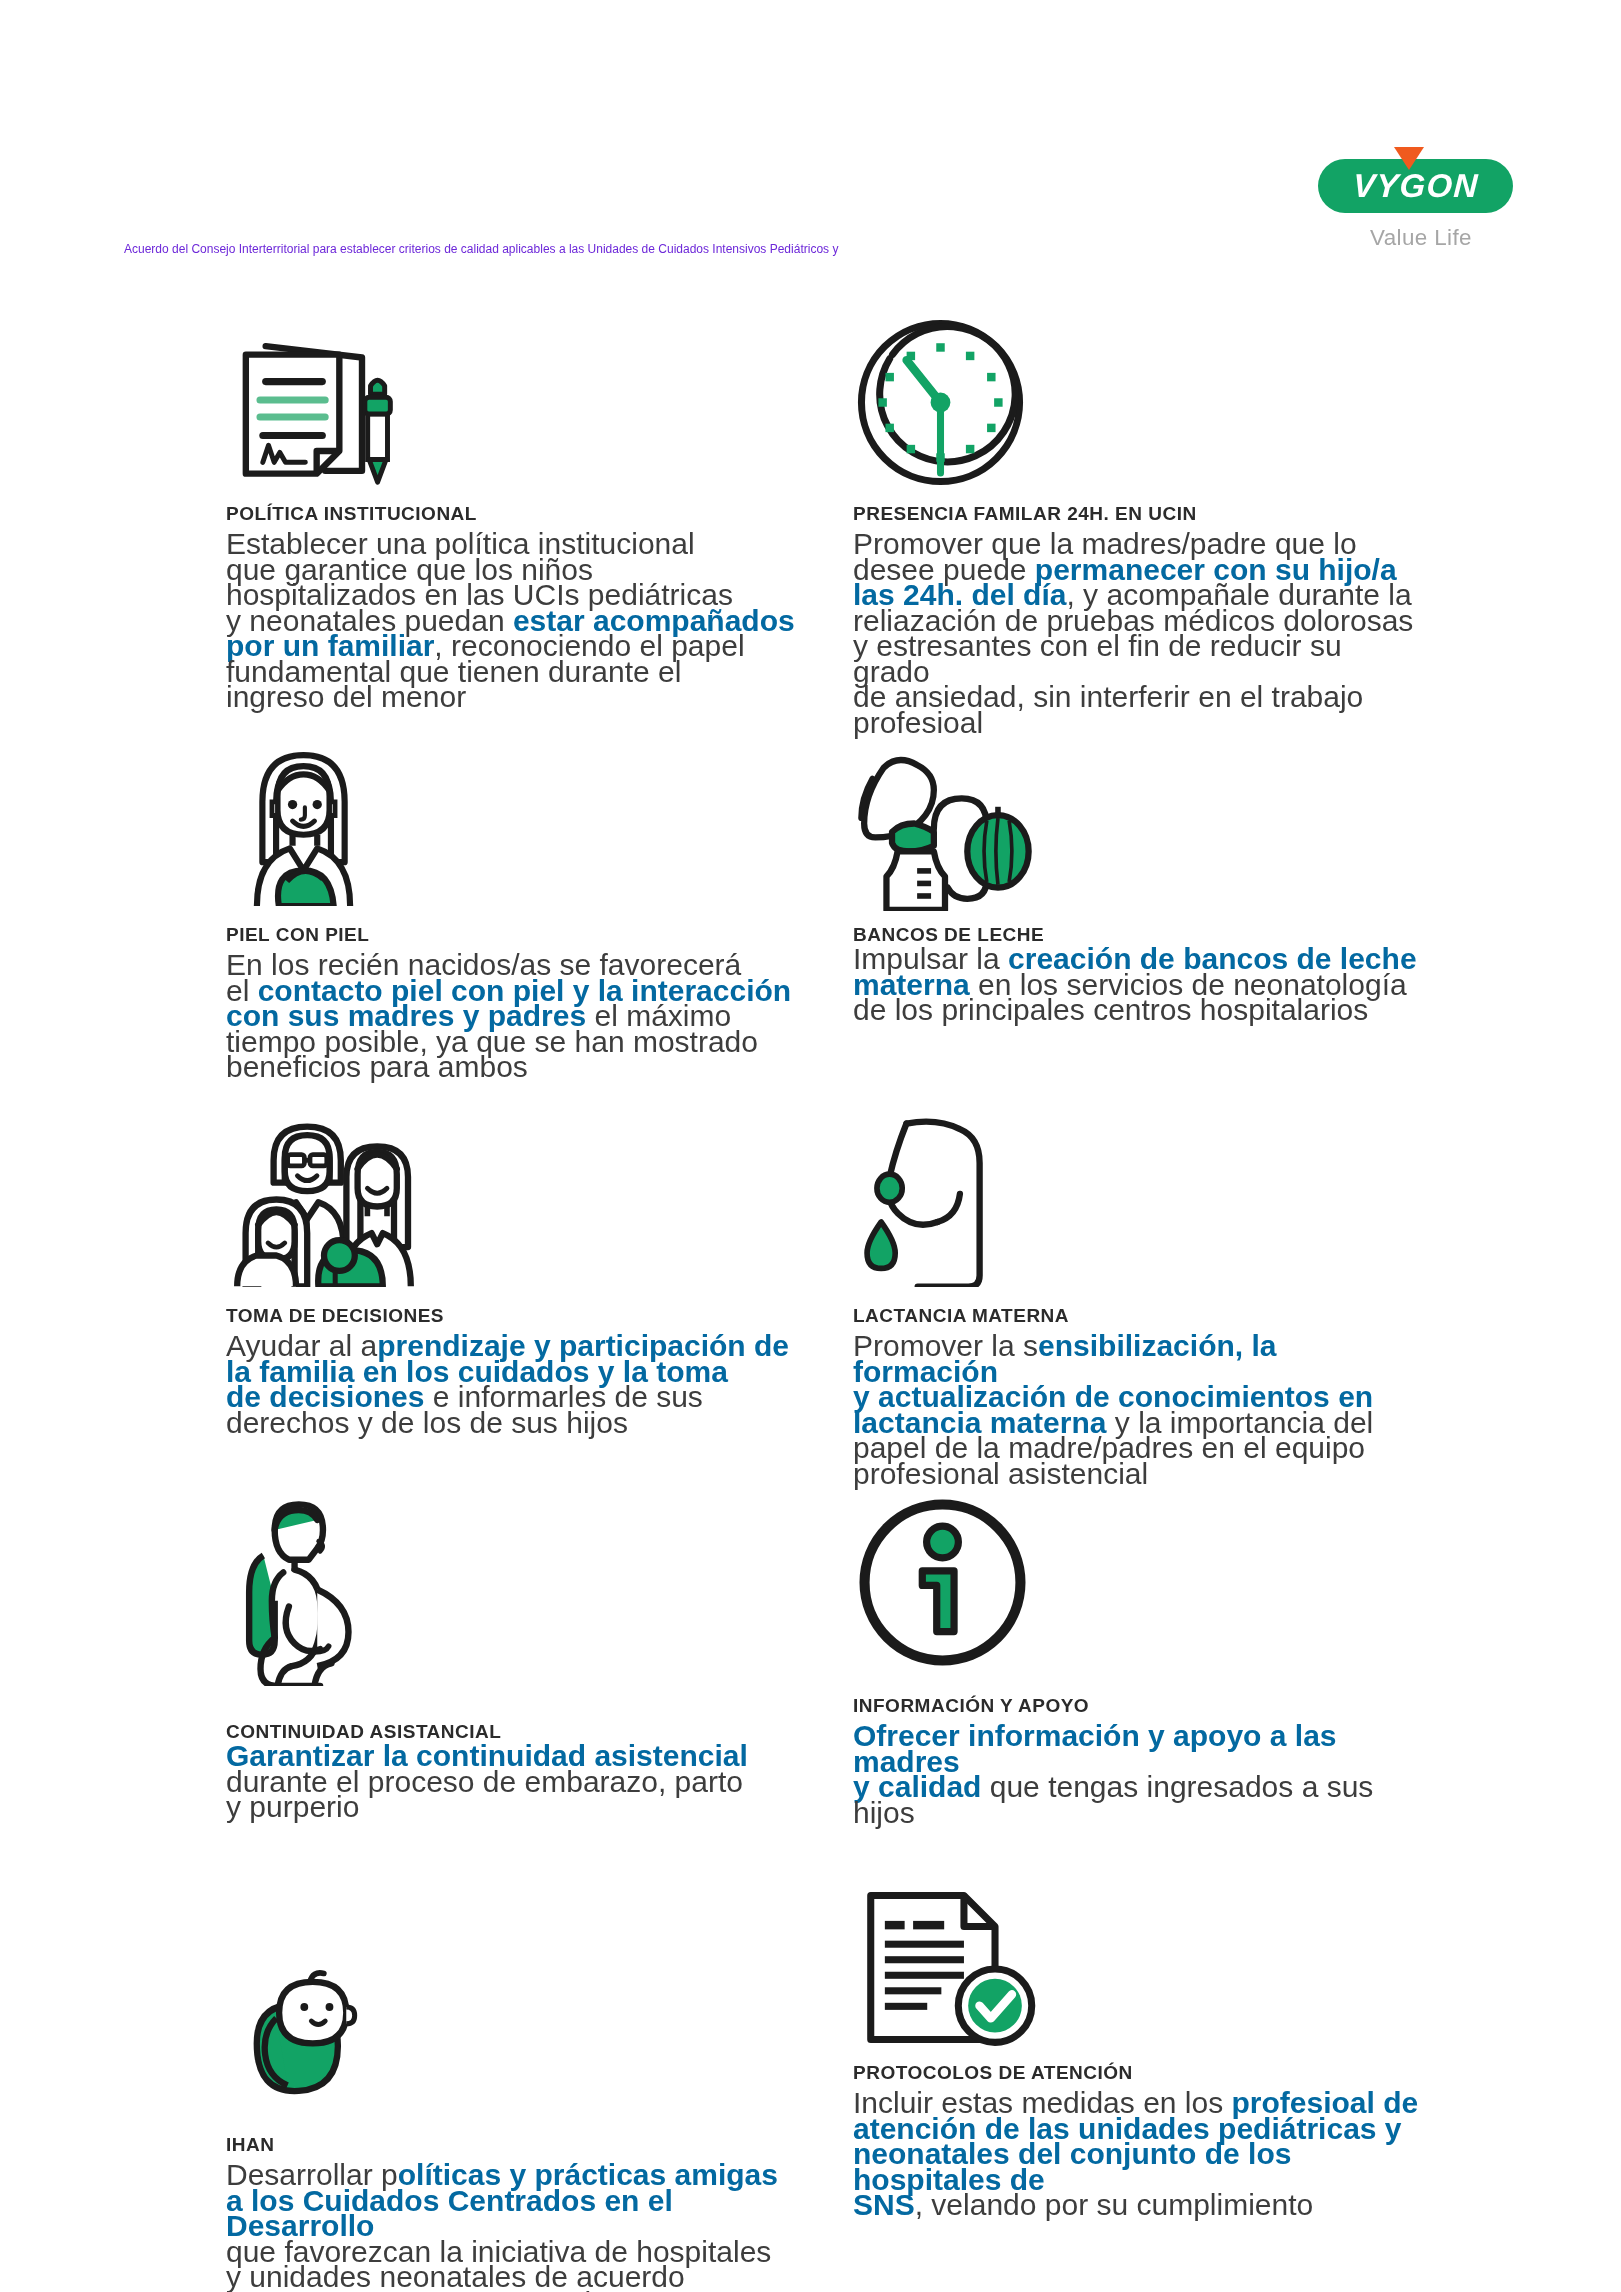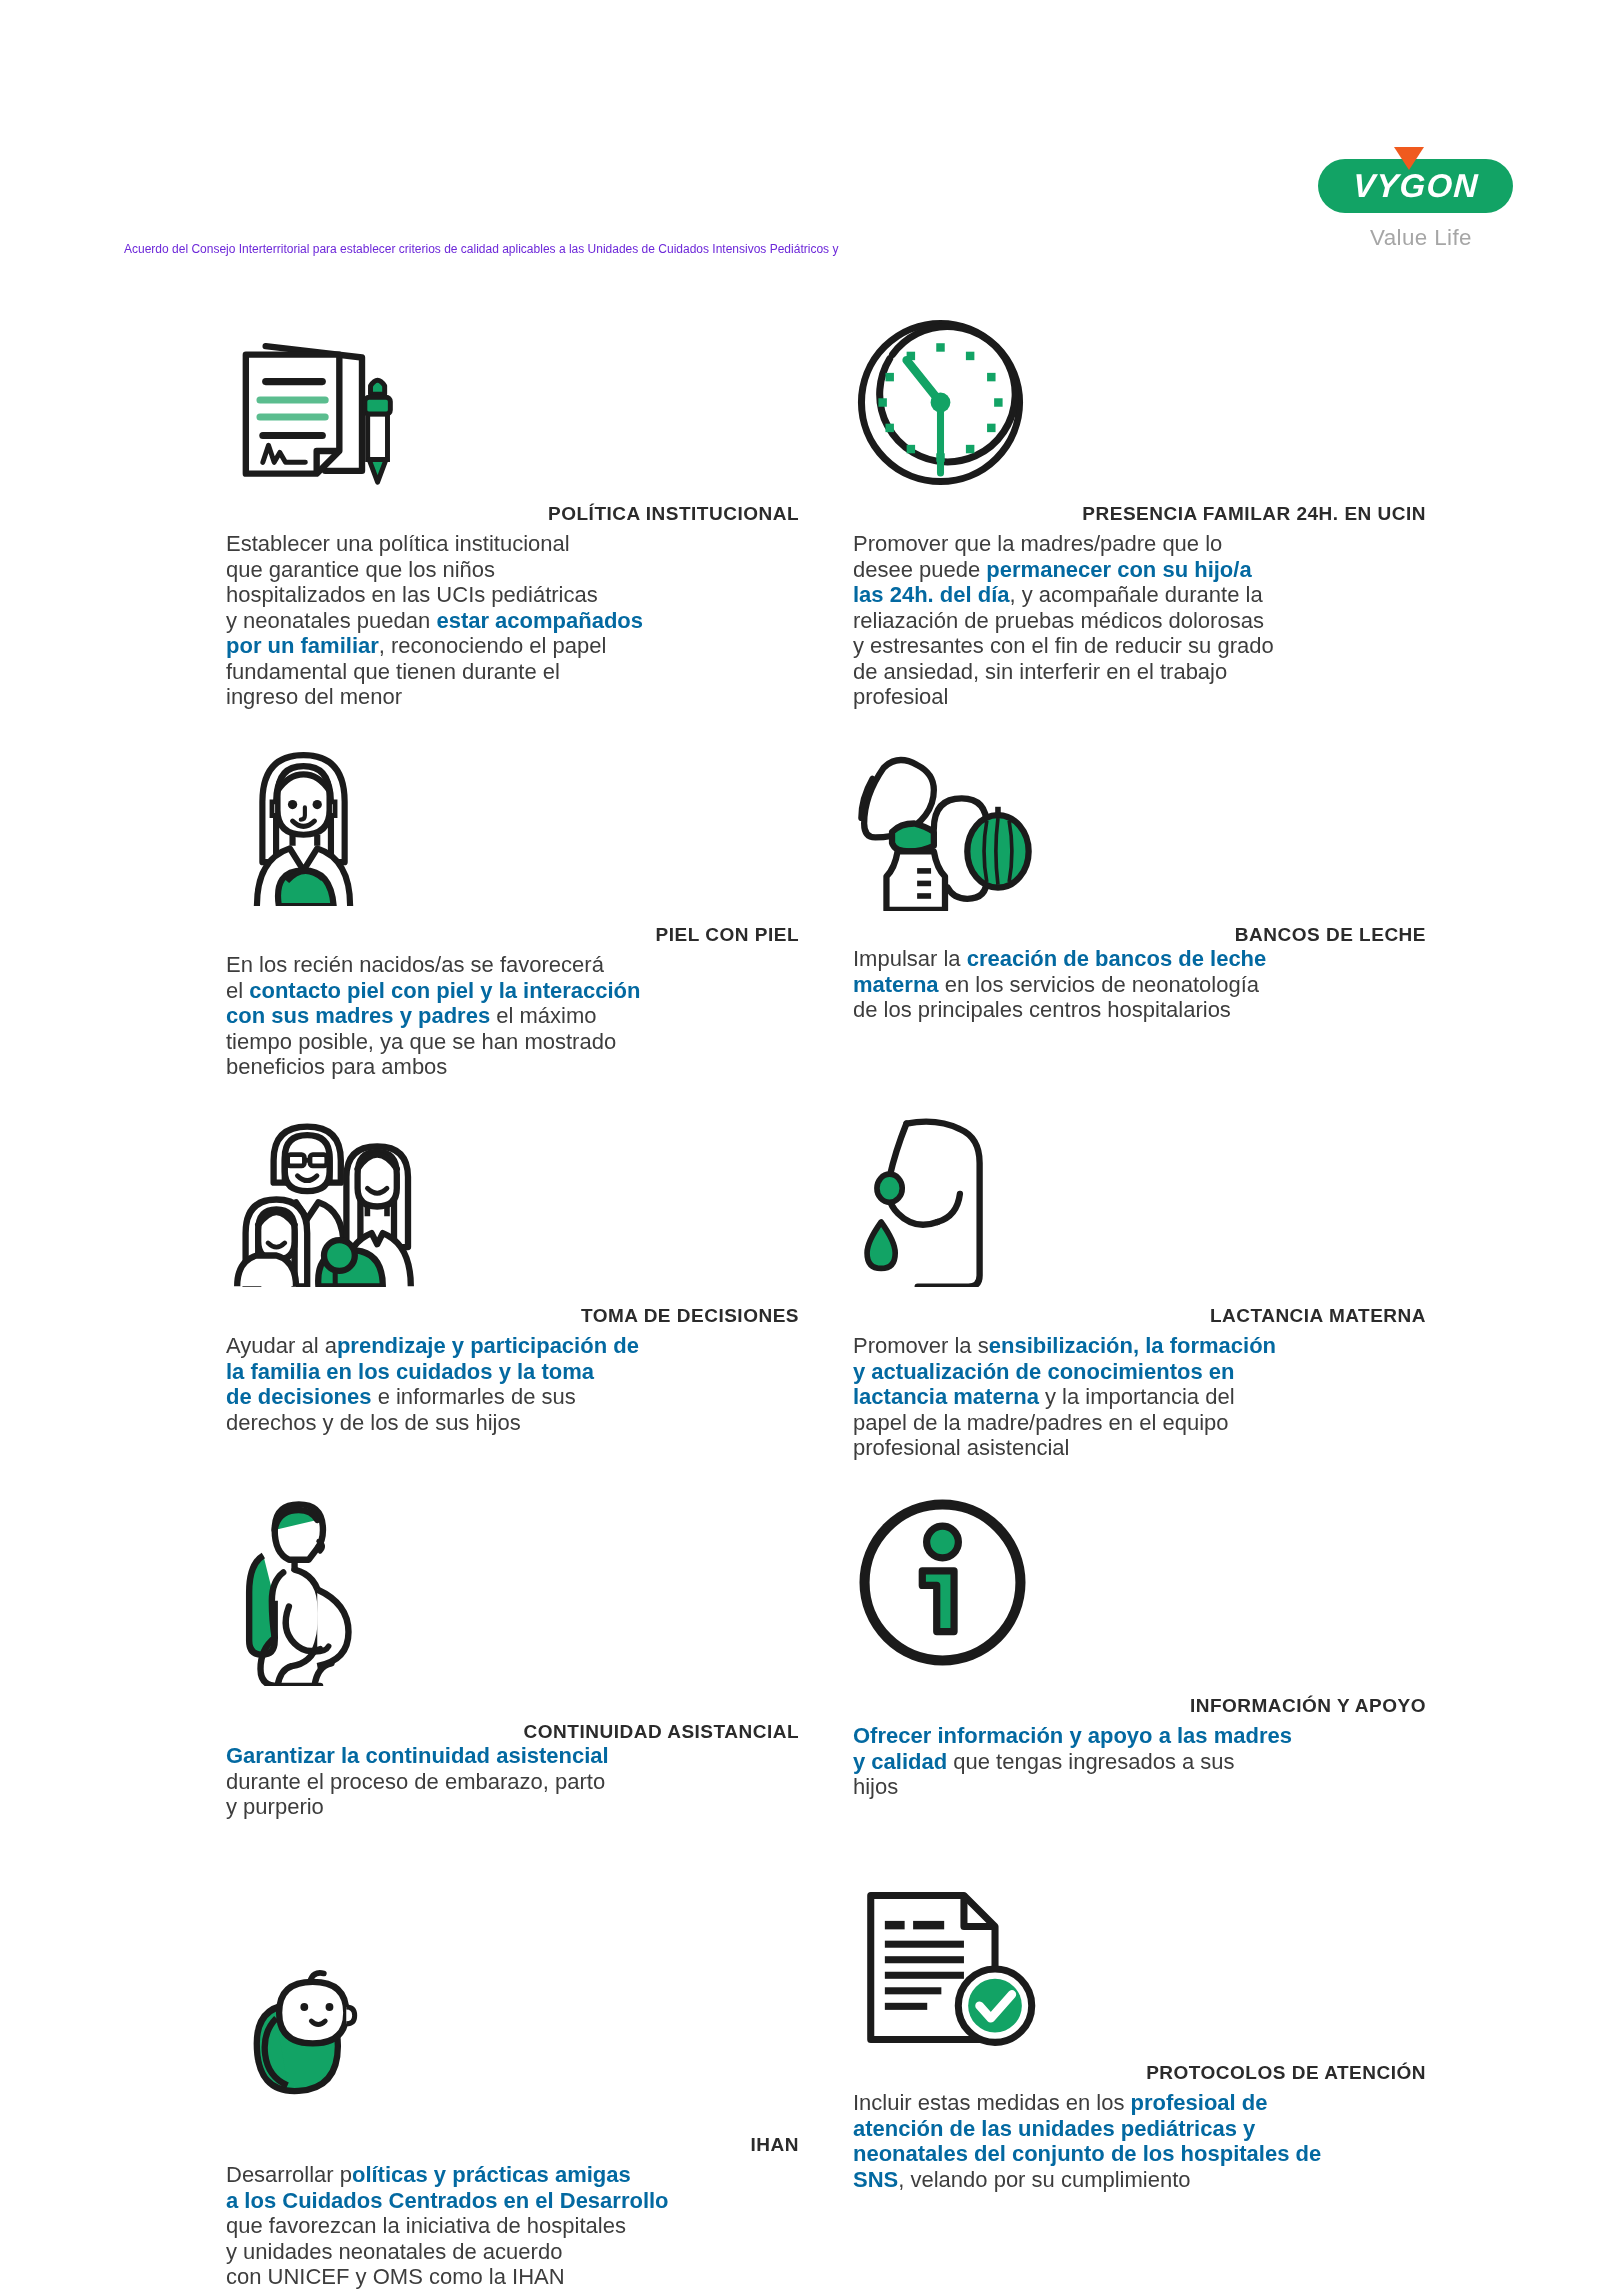--- a/index.html
+++ b/index.html
@@ -144,26 +144,25 @@
   .icon-box svg { display: block; }
 
   .block-title {
     font-size: 19px;
     font-weight: 700;
     letter-spacing: 0.5px;
     color: #2b2b2b;
     text-transform: uppercase;
     margin-bottom: 6.3px;
     font-family: "Liberation Sans", sans-serif;
-    text-align: right;
   }
   .block-title.tight { margin-bottom: 0px; }
 
   .block-body {
-    font-size: 22px;
+    font-size: 30px;
     line-height: 25.5px;
     color: #3d3d3d;
     font-weight: 400;
   }
   .block-body b { font-weight: 700; color: #0369a1; }
 </style>
 </head>
 <body>
 
 <div class="page">

